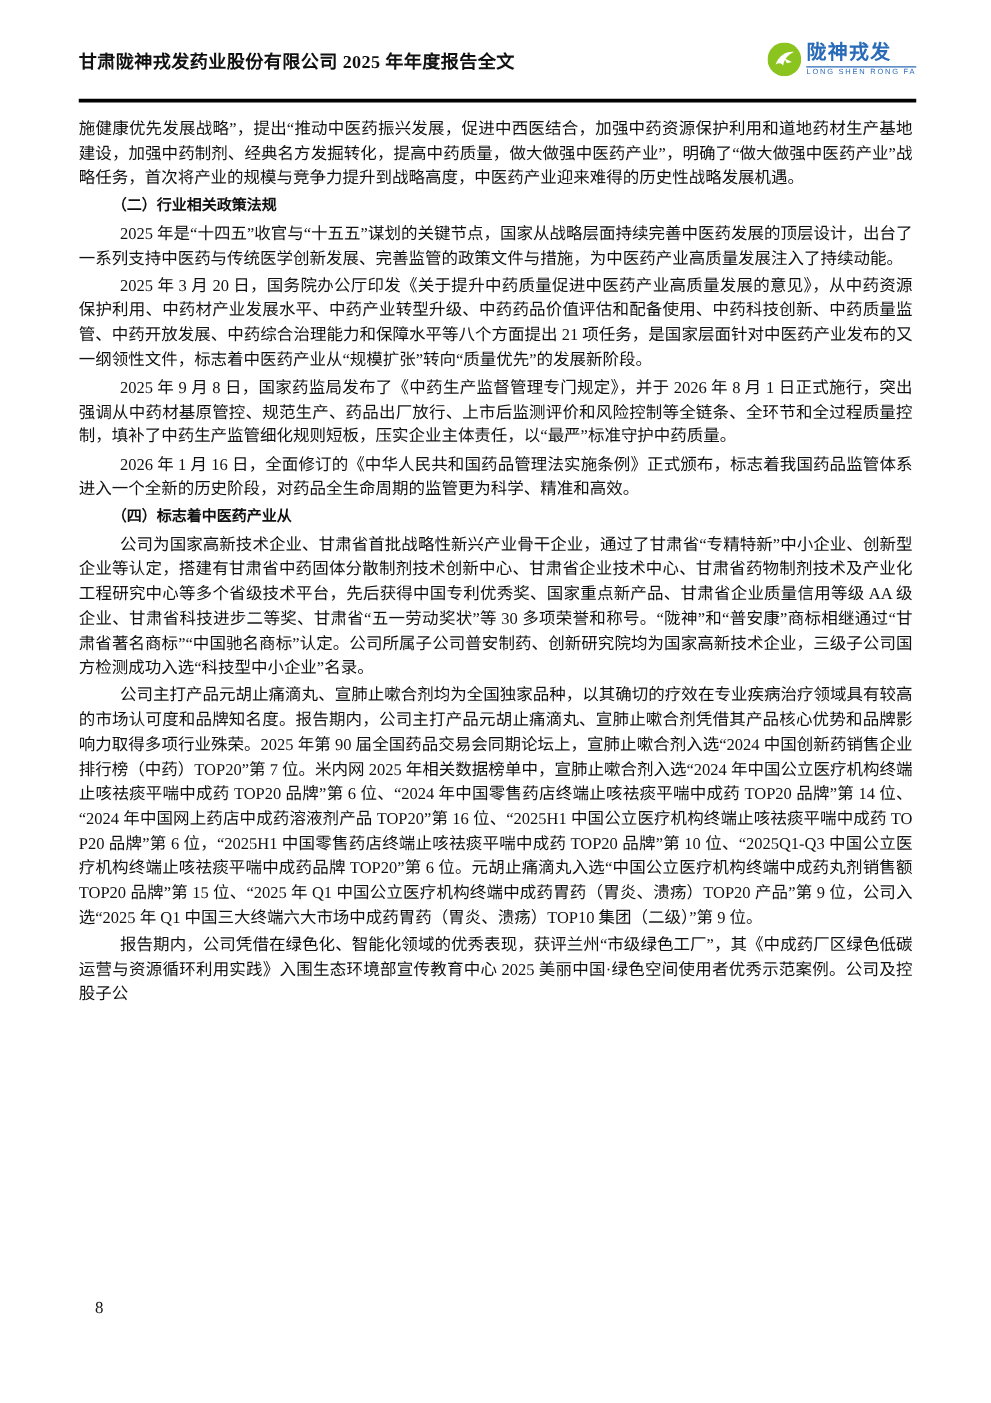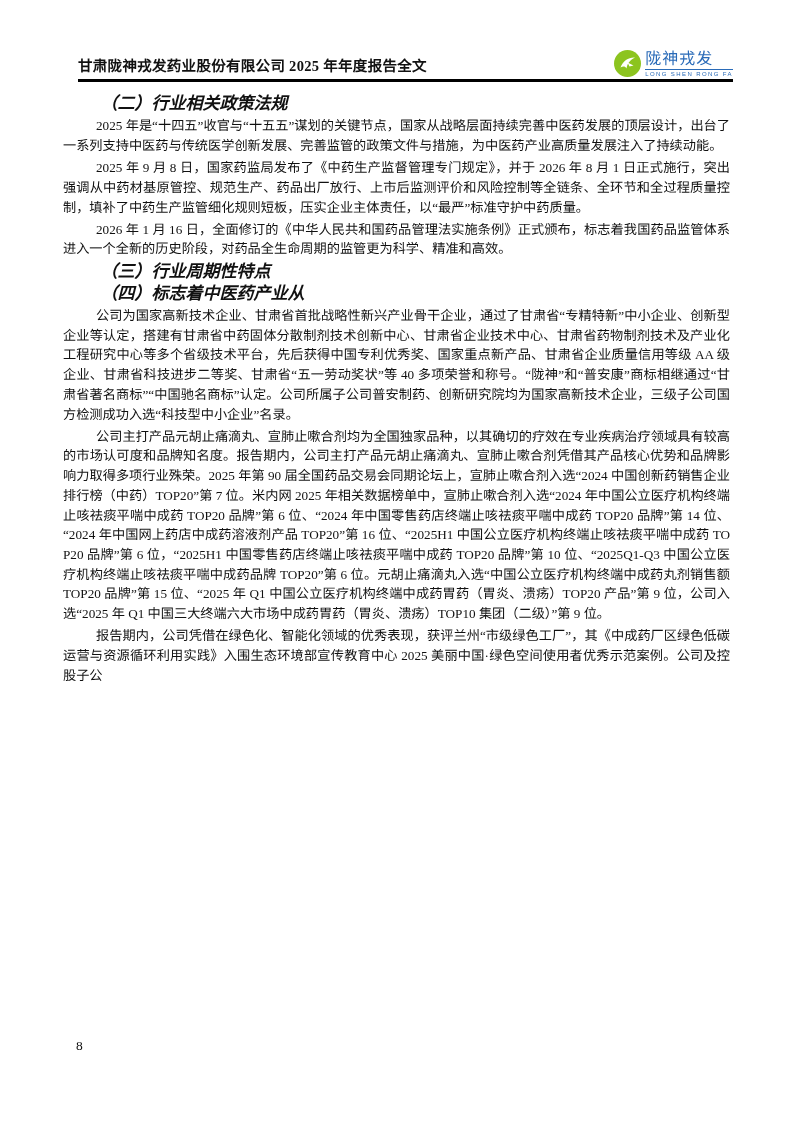--- a/index.html
+++ b/index.html
@@ -11,45 +11,45 @@
     position: relative;
     overflow: hidden;
   }
   .page {
     position: absolute; inset: 0;
     background: #ffffff;
   }
   
   .header {
     position: absolute;
-    left: 78px; right: 60px; top: 44px;
+    left: 63px; right: 60px; top: 44px;
     height: 38px;
     border-bottom: 3px solid #000000;
     display: flex;
     align-items: flex-end;
     justify-content: space-between;
-    padding-bottom: 4px;
+    padding-bottom: 20px;
   }
   .header-title {
     font-size: 14.5px;
     font-weight: 700;
     letter-spacing: 0.3px;
     white-space: nowrap;
   }
   .logo {
     display: flex;
     align-items: center;
     gap: 4px;
     transform: translateY(2px);
   }
   .logo-badge { width: 27px; height: 27px; display: block; }
   .logo-text { display: flex; flex-direction: column; line-height: 1; }
   .logo-cn {
     font-size: 16px;
-    font-weight: 400;
+    font-weight: 700;
     color: #2a6bb8;
     letter-spacing: 1px;
     font-family: "Liberation Sans", "DejaVu Sans", sans-serif;
   }
   .logo-en {
     font-size: 6px;
     color: #2a6bb8;
     letter-spacing: 1.4px;
     margin-top: 2px;
     font-family: "Liberation Sans", "DejaVu Sans", sans-serif;
@@ -65,25 +65,24 @@
     line-height: 19.7px;
     text-align: justify;
   }
   .content p.body {
     text-indent: 2.5em;
     margin-bottom: 2.5px;
     word-break: break-all;
   }
   .content p.body.no-indent { text-indent: 0; }
   .content h3.heading {
-    font-size: 17px;
+    font-size: 12px;
     font-weight: 700;
     padding-left: 2.2em;
     margin: 1px 0 2.5px 0;
-    font-style: italic;
   }
   
   .footer {
     position: absolute;
     left: 76px; top: 1038px;
     font-size: 13.5px;
   }
 </style>
 </head>
 <body>
@@ -99,25 +98,26 @@
         <path d="M13.5,12.5 L19.5,15.5 L15.5,16.5 Z" fill="#ffffff"></path>
       </svg>
       <div class="logo-text">
         <div class="logo-cn">陇神戎发</div>
         <div class="logo-en">LONG SHEN RONG FA</div>
       </div>
     </div>
   </div>
 
   <div class="content">
+    <p class="body no-indent">施健康优先发展战略”，提出“推动中医药振兴发展，促进中西医结合，加强中药资源保护利用和道地药材生产基地建设，加强中药制剂、经典名方发掘转化，提高中药质量，做大做强中医药产业”，明确了“做大做强中医药产业”战略任务，首次将产业的规模与竞争力提升到战略高度，中医药产业迎来难得的历史性战略发展机遇。</p>
     <h3 class="heading">（二）行业相关政策法规</h3>
     <p class="body">2025 年是“十四五”收官与“十五五”谋划的关键节点，国家从战略层面持续完善中医药发展的顶层设计，出台了一系列支持中医药与传统医学创新发展、完善监管的政策文件与措施，为中医药产业高质量发展注入了持续动能。</p>
+    <p class="body">2025 年 3 月 20 日，国务院办公厅印发《关于提升中药质量促进中医药产业高质量发展的意见》，从中药资源保护利用、中药材产业发展水平、中药产业转型升级、中药药品价值评估和配备使用、中药科技创新、中药质量监管、中药开放发展、中药综合治理能力和保障水平等八个方面提出 21 项任务，是国家层面针对中医药产业发布的又一纲领性文件，标志着中医药产业从“规模扩张”转向“质量优先”的发展新阶段。</p>
     <p class="body">2025 年 9 月 8 日，国家药监局发布了《中药生产监督管理专门规定》，并于 2026 年 8 月 1 日正式施行，突出强调从中药材基原管控、规范生产、药品出厂放行、上市后监测评价和风险控制等全链条、全环节和全过程质量控制，填补了中药生产监管细化规则短板，压实企业主体责任，以“最严”标准守护中药质量。</p>
     <p class="body">2026 年 1 月 16 日，全面修订的《中华人民共和国药品管理法实施条例》正式颁布，标志着我国药品监管体系进入一个全新的历史阶段，对药品全生命周期的监管更为科学、精准和高效。</p>
-    <h3 class="heading">（三）行业周期性特点</h3>
     <h3 class="heading">（四）标志着中医药产业从</h3>
-    <p class="body">公司为国家高新技术企业、甘肃省首批战略性新兴产业骨干企业，通过了甘肃省“专精特新”中小企业、创新型企业等认定，搭建有甘肃省中药固体分散制剂技术创新中心、甘肃省企业技术中心、甘肃省药物制剂技术及产业化工程研究中心等多个省级技术平台，先后获得中国专利优秀奖、国家重点新产品、甘肃省企业质量信用等级 AA 级企业、甘肃省科技进步二等奖、甘肃省“五一劳动奖状”等 40 多项荣誉和称号。“陇神”和“普安康”商标相继通过“甘肃省著名商标”“中国驰名商标”认定。公司所属子公司普安制药、创新研究院均为国家高新技术企业，三级子公司国方检测成功入选“科技型中小企业”名录。</p>
+    <p class="body">公司为国家高新技术企业、甘肃省首批战略性新兴产业骨干企业，通过了甘肃省“专精特新”中小企业、创新型企业等认定，搭建有甘肃省中药固体分散制剂技术创新中心、甘肃省企业技术中心、甘肃省药物制剂技术及产业化工程研究中心等多个省级技术平台，先后获得中国专利优秀奖、国家重点新产品、甘肃省企业质量信用等级 AA 级企业、甘肃省科技进步二等奖、甘肃省“五一劳动奖状”等 30 多项荣誉和称号。“陇神”和“普安康”商标相继通过“甘肃省著名商标”“中国驰名商标”认定。公司所属子公司普安制药、创新研究院均为国家高新技术企业，三级子公司国方检测成功入选“科技型中小企业”名录。</p>
     <p class="body">公司主打产品元胡止痛滴丸、宣肺止嗽合剂均为全国独家品种，以其确切的疗效在专业疾病治疗领域具有较高的市场认可度和品牌知名度。报告期内，公司主打产品元胡止痛滴丸、宣肺止嗽合剂凭借其产品核心优势和品牌影响力取得多项行业殊荣。2025 年第 90 届全国药品交易会同期论坛上，宣肺止嗽合剂入选“2024 中国创新药销售企业排行榜（中药）TOP20”第 7 位。米内网 2025 年相关数据榜单中，宣肺止嗽合剂入选“2024 年中国公立医疗机构终端止咳祛痰平喘中成药 TOP20 品牌”第 6 位、“2024 年中国零售药店终端止咳祛痰平喘中成药 TOP20 品牌”第 14 位、“2024 年中国网上药店中成药溶液剂产品 TOP20”第 16 位、“2025H1 中国公立医疗机构终端止咳祛痰平喘中成药 TOP20 品牌”第 6 位，“2025H1 中国零售药店终端止咳祛痰平喘中成药 TOP20 品牌”第 10 位、“2025Q1-Q3 中国公立医疗机构终端止咳祛痰平喘中成药品牌 TOP20”第 6 位。元胡止痛滴丸入选“中国公立医疗机构终端中成药丸剂销售额 TOP20 品牌”第 15 位、“2025 年 Q1 中国公立医疗机构终端中成药胃药（胃炎、溃疡）TOP20 产品”第 9 位，公司入选“2025 年 Q1 中国三大终端六大市场中成药胃药（胃炎、溃疡）TOP10 集团（二级）”第 9 位。</p>
     <p class="body">报告期内，公司凭借在绿色化、智能化领域的优秀表现，获评兰州“市级绿色工厂”，其《中成药厂区绿色低碳运营与资源循环利用实践》入围生态环境部宣传教育中心 2025 美丽中国·绿色空间使用者优秀示范案例。公司及控股子公</p>
   </div>
 
   <div class="footer">8</div>
 </div>
 
 </body></html>

